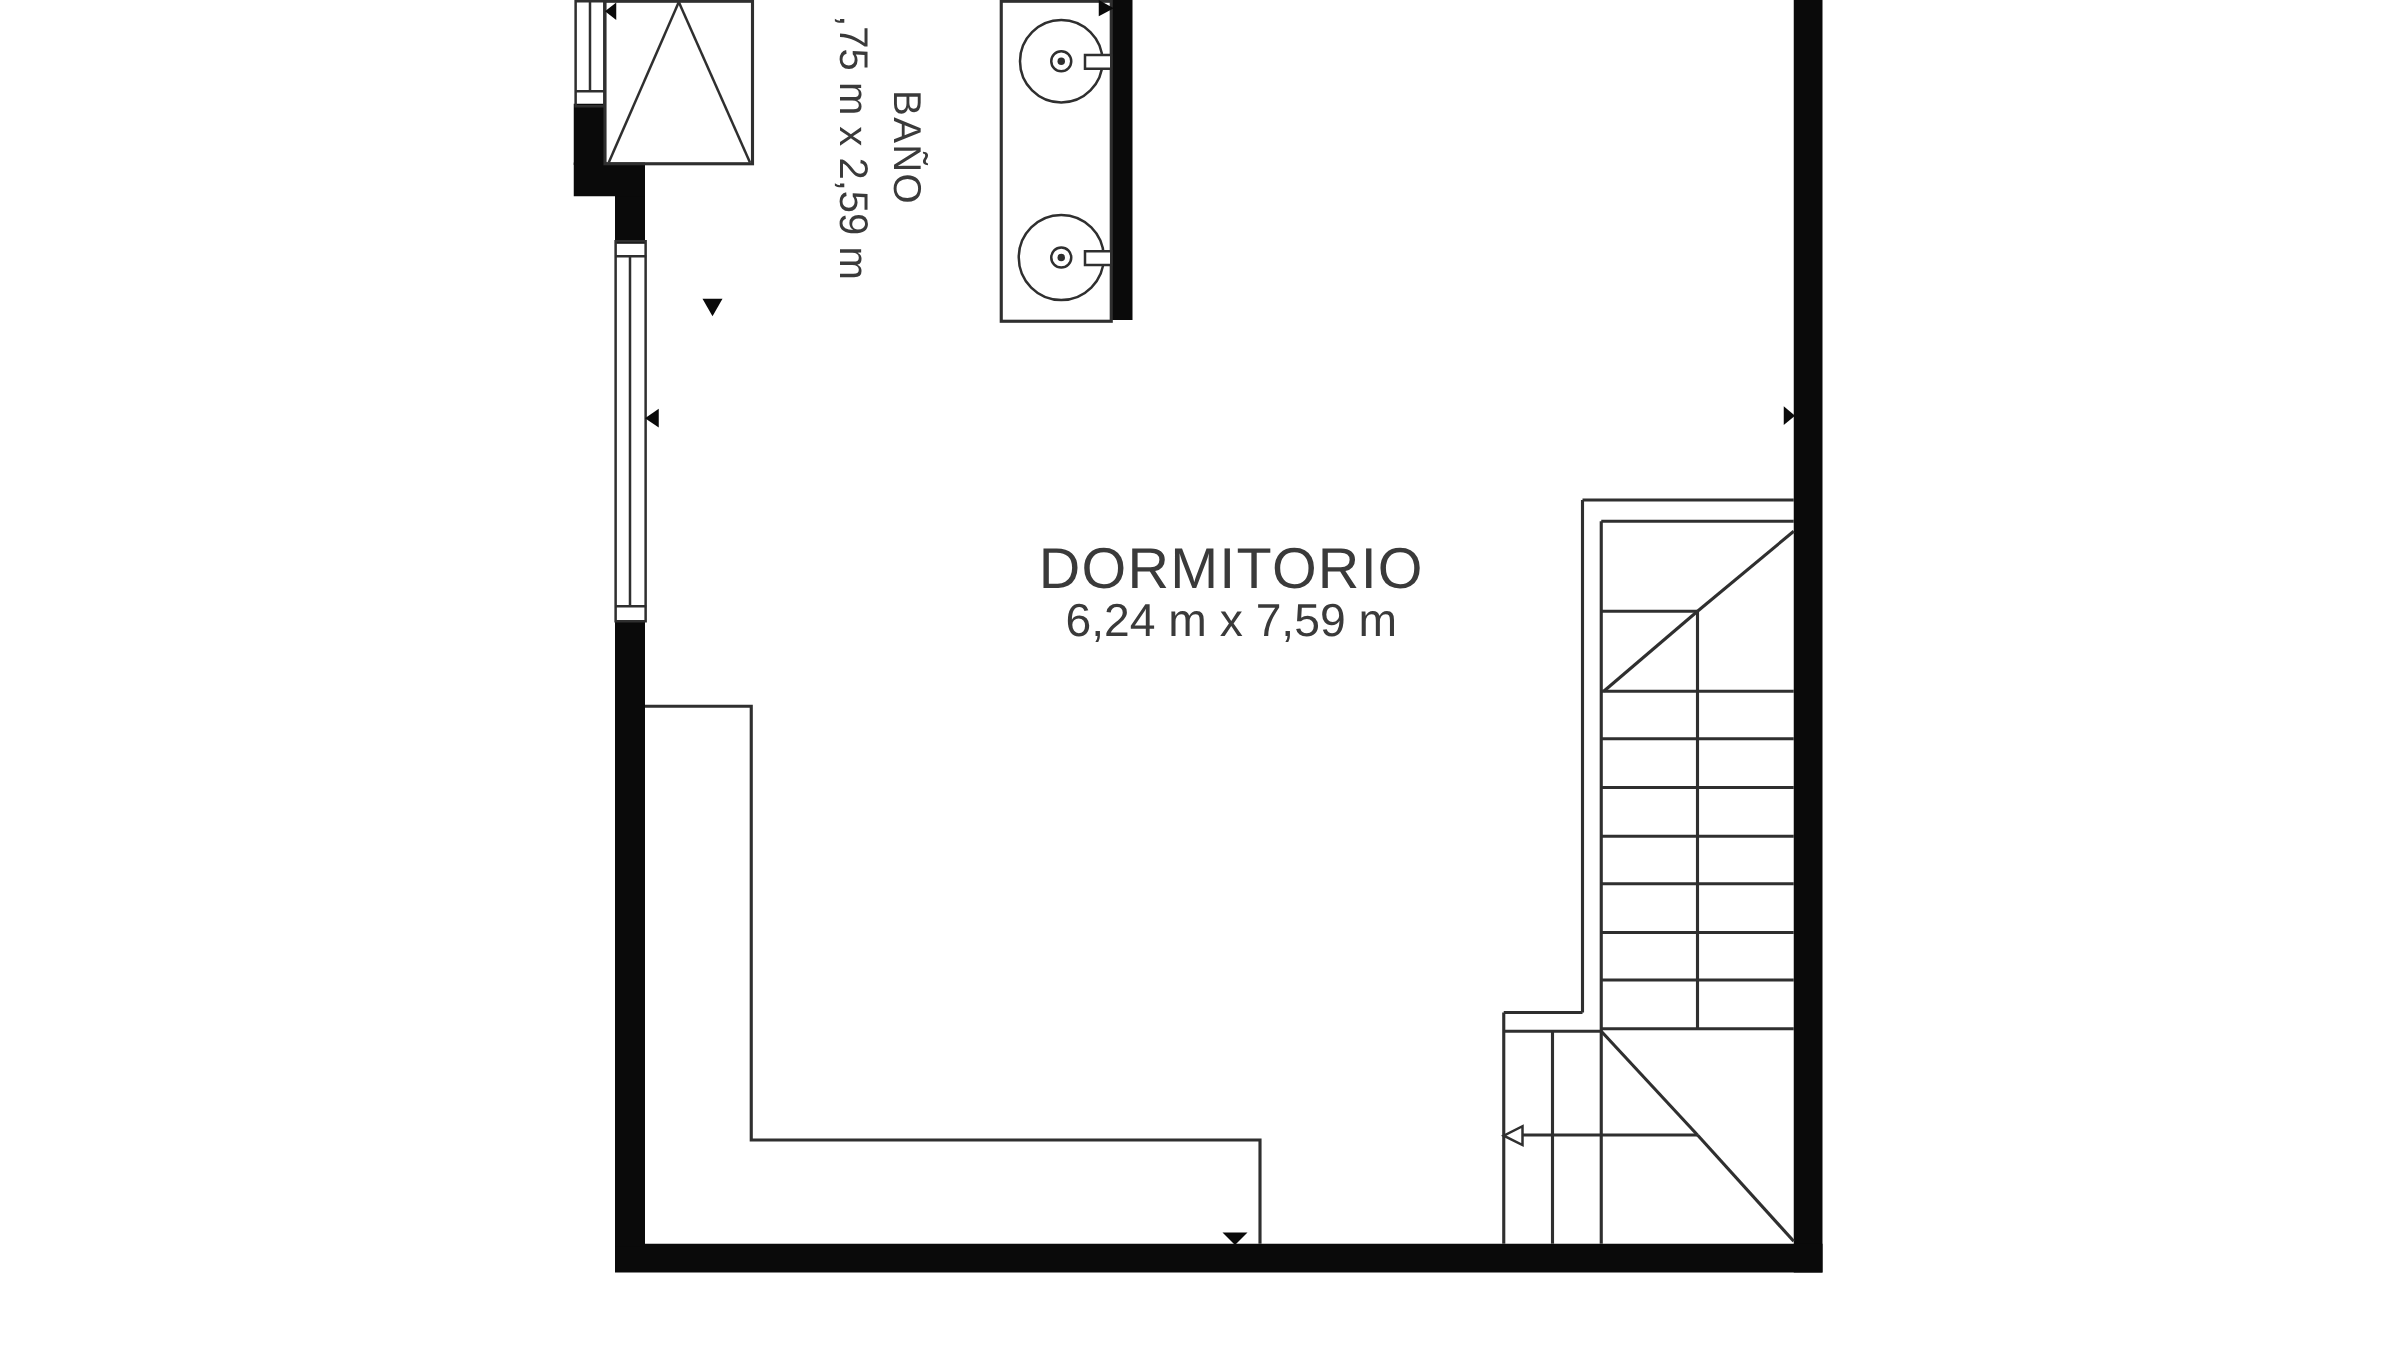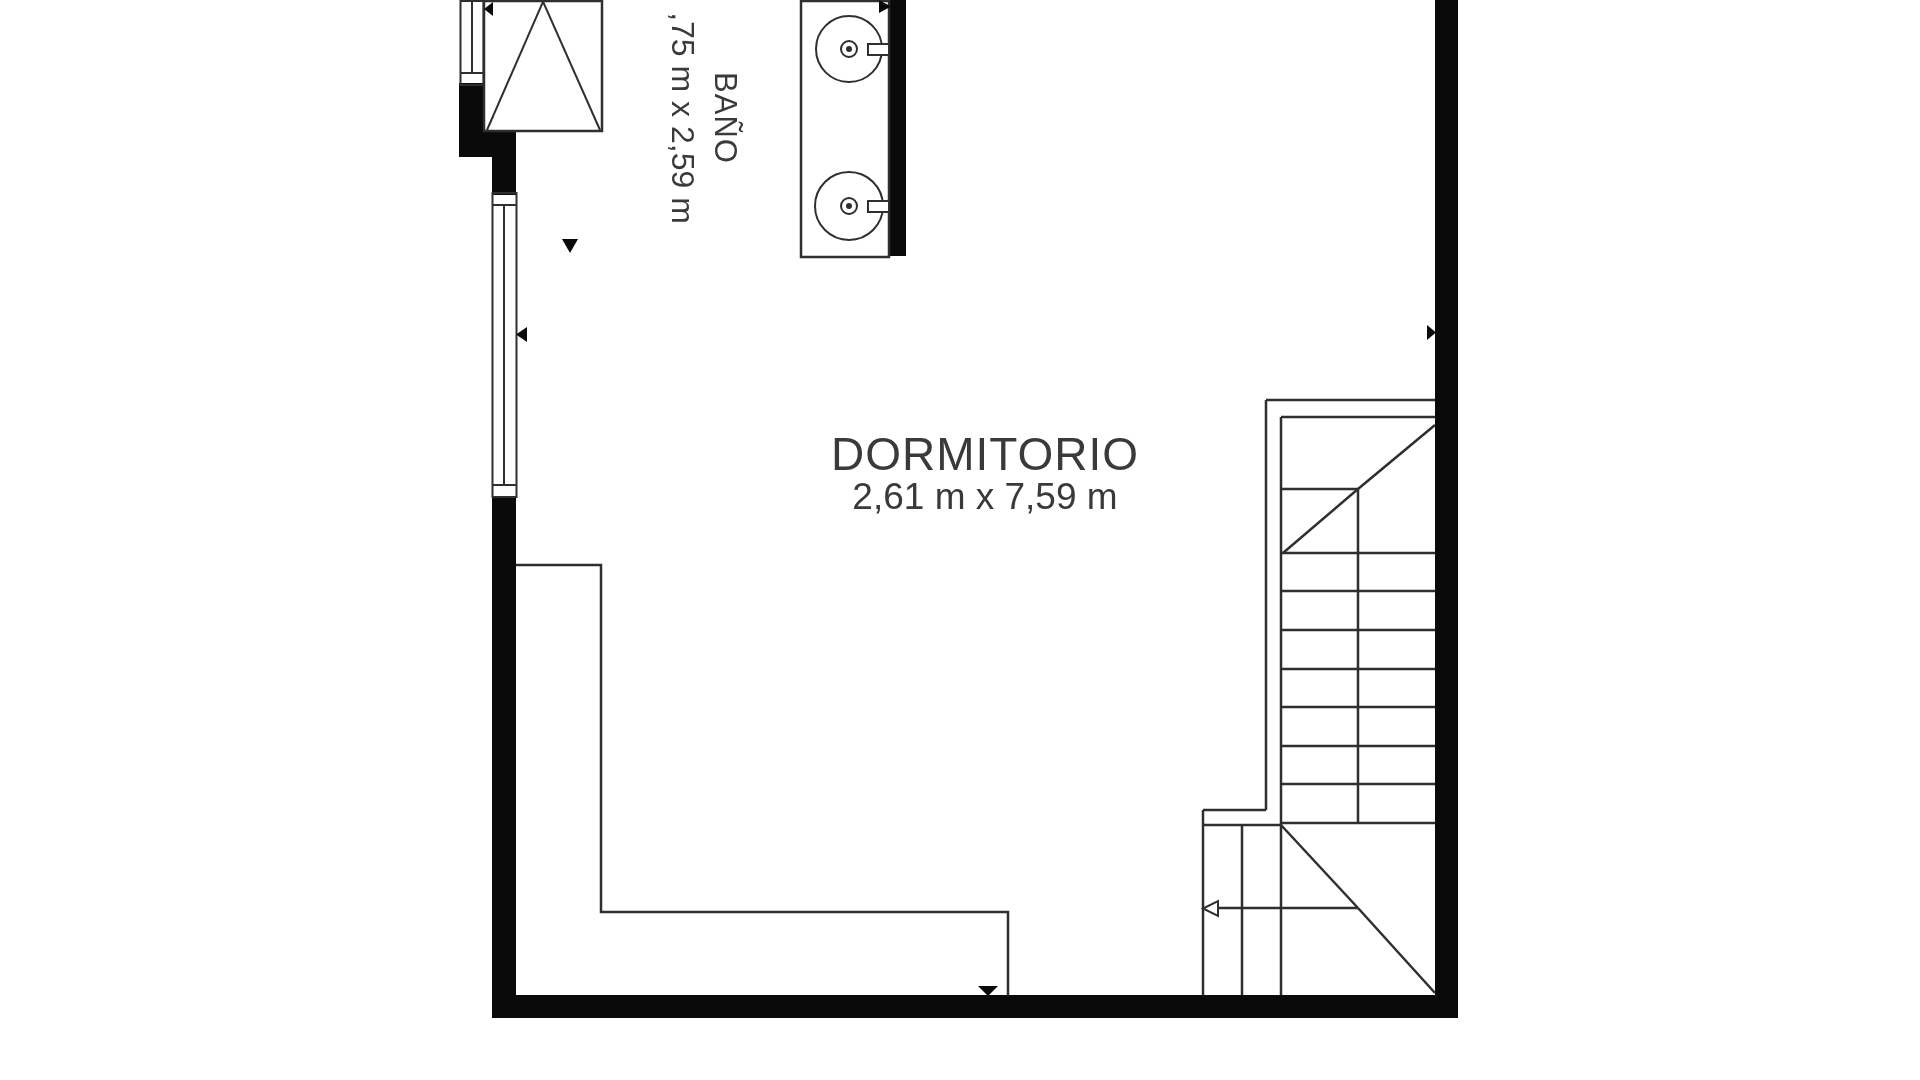--- a/index.html
+++ b/index.html
@@ -120,16 +120,16 @@
     <polygon class="arrow" points="978,986 998,986 988,996"></polygon>
   </svg>
 
   <div class="room-label bathroom-label">
     <div class="name">BAÑO</div>
     <div class="dims">,75 m x 2,59 m</div>
   </div>
 
   <div class="room-label bedroom-label">
     <div class="name">DORMITORIO</div>
-    <div class="dims">2,61 m x 7,59 m</div>
+    <div class="dims">6,24 m x 7,59 m</div>
   </div>
 
 </div>
 
 </body></html>

